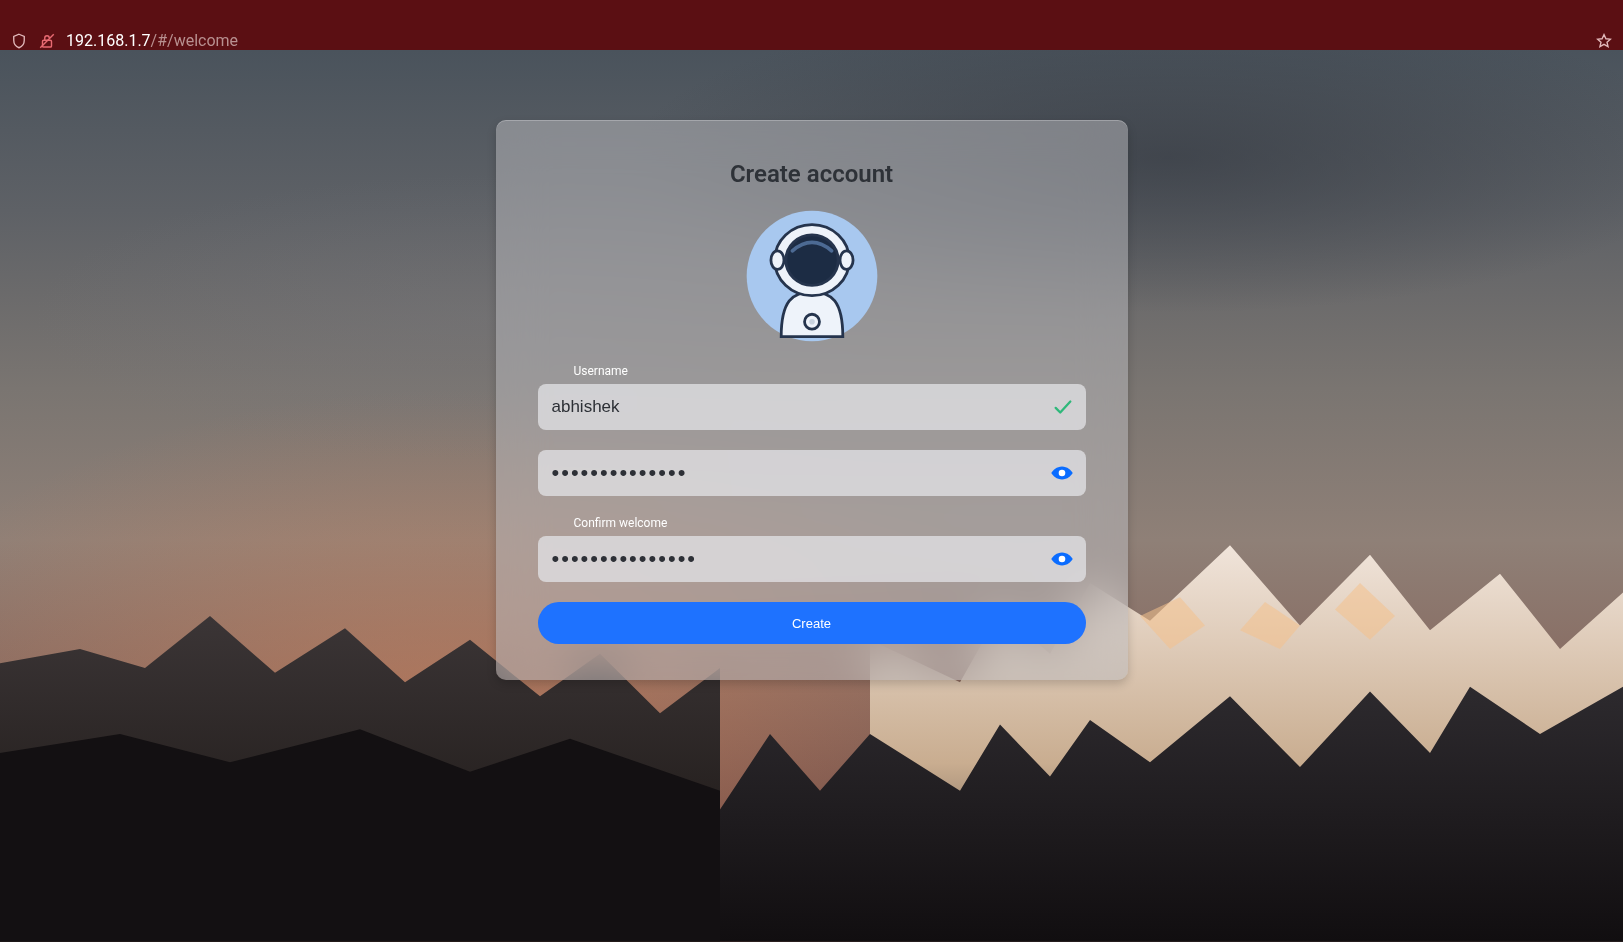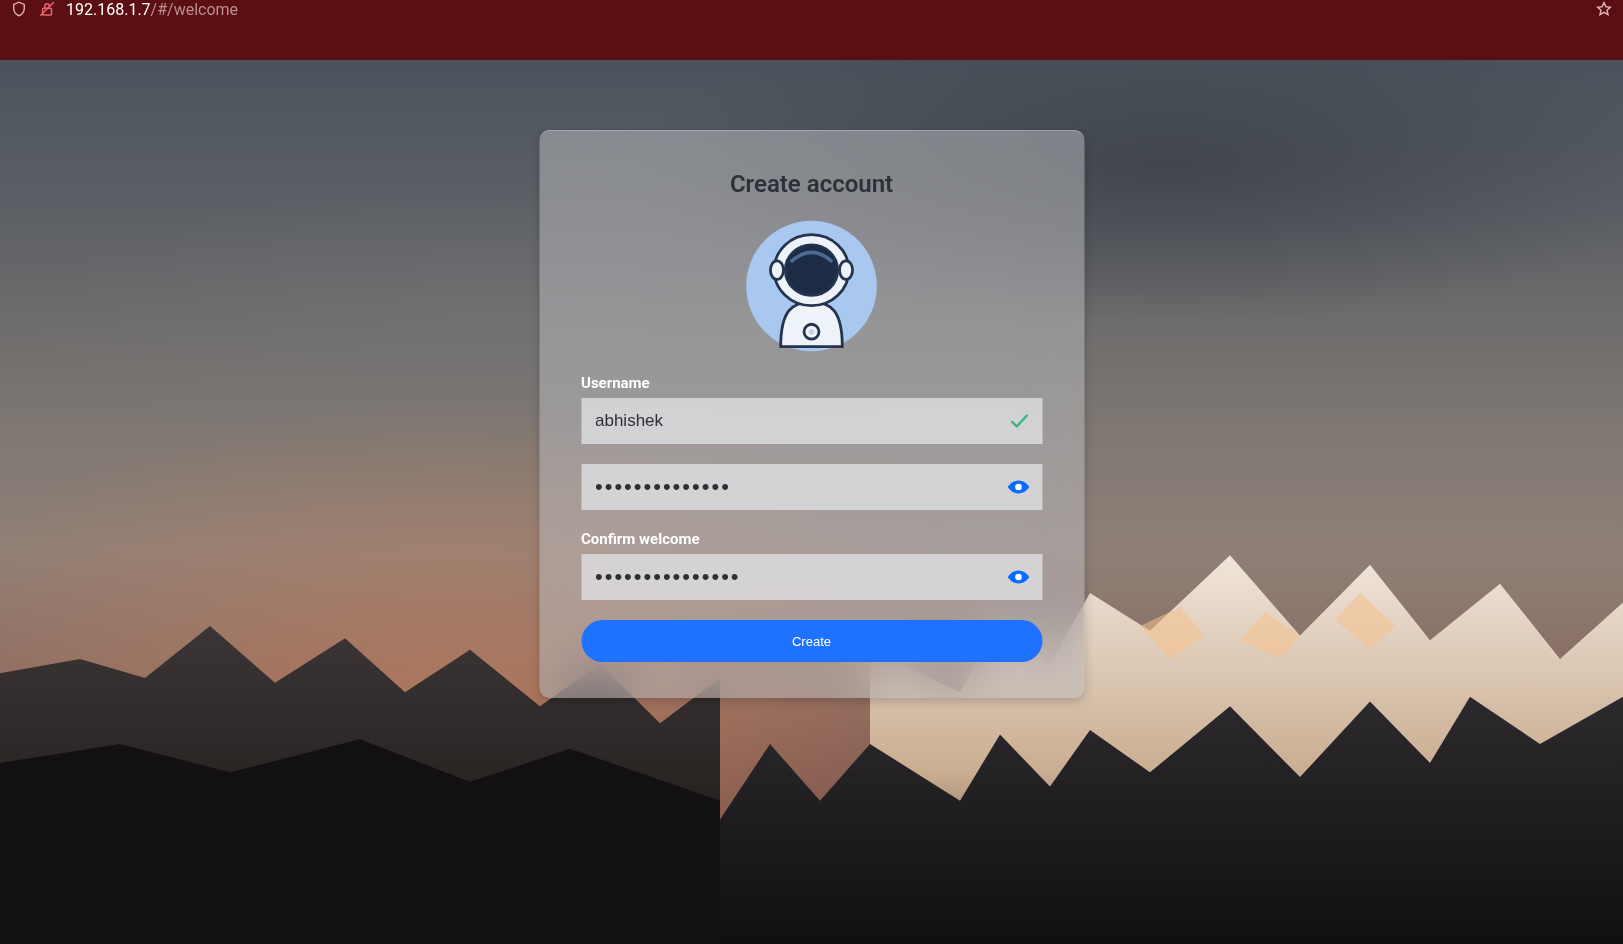--- a/index.html
+++ b/index.html
@@ -1,24 +1,24 @@
 <!DOCTYPE html>
 <html><head>
   <meta charset="utf-8">
   <style>
     * { margin: 0; padding: 0; box-sizing: border-box; }
     html, body { width: 100%; height: 100%; font-family: "Segoe UI", -apple-system, Roboto, Helvetica, Arial, sans-serif; }
     body { overflow: hidden; }
 
     
     .browser-bar {
-      height: 60px;
+      height: 50px;
       background: #5b0f13;
       display: flex;
-      align-items: flex-start;
+      align-items: flex-end;
       padding: 0 10px;
       gap: 10px;
       color: #f0e2e2;
       font-size: 16px;
     }
     .browser-bar .shield-icon svg,
     .browser-bar .lock-icon svg,
     .browser-bar .star-icon svg { display: block; }
     .browser-bar .lock-icon { color: #e86a72; }
     .browser-bar .star-icon { margin-left: auto; }
@@ -64,21 +64,21 @@
       pointer-events: none;
     }
     .mountains svg { width: 100%; height: 100%; display: block; }
 
     
     .card {
       position: absolute;
       top: 70px;
       left: 50%;
       transform: translateX(-50%);
-      width: 545px;
+      width: 632px;
       padding: 40px 42px 36px;
       border-radius: 10px;
       background: rgba(188,188,192,0.50);
       backdrop-filter: blur(24px);
       -webkit-backdrop-filter: blur(24px);
       box-shadow: 0 4px 10px rgba(0,0,0,0.18), inset 0 1px 0 rgba(255,255,255,0.25);
       color: #fff;
       z-index: 5;
     }
     .card h1 {
@@ -88,34 +88,35 @@
       font-weight: 600;
       margin-bottom: 18px;
     }
     .avatar {
       width: 140px;
       height: 140px;
       margin: 0 auto 18px;
       display: block;
     }
     .field-label {
-      font-size: 15px;
-      font-weight: 700;
+      font-size: 12px;
+      font-weight: 400;
       color: #fff;
       margin-bottom: 6px;
       display: block;
+      margin-left: 36px;
     }
     .field-wrap {
       position: relative;
       margin-bottom: 20px;
     }
     .text-input {
       width: 100%;
       height: 46px;
-      border-radius: 0;
+      border-radius: 8px;
       border: none;
       background: rgba(225,225,228,0.78);
       padding: 0 46px 0 14px;
       font-size: 17px;
       color: #2d3036;
       outline: none;
     }
     .text-input::placeholder { color: #6c6f75; }
 
     .pw-display {

